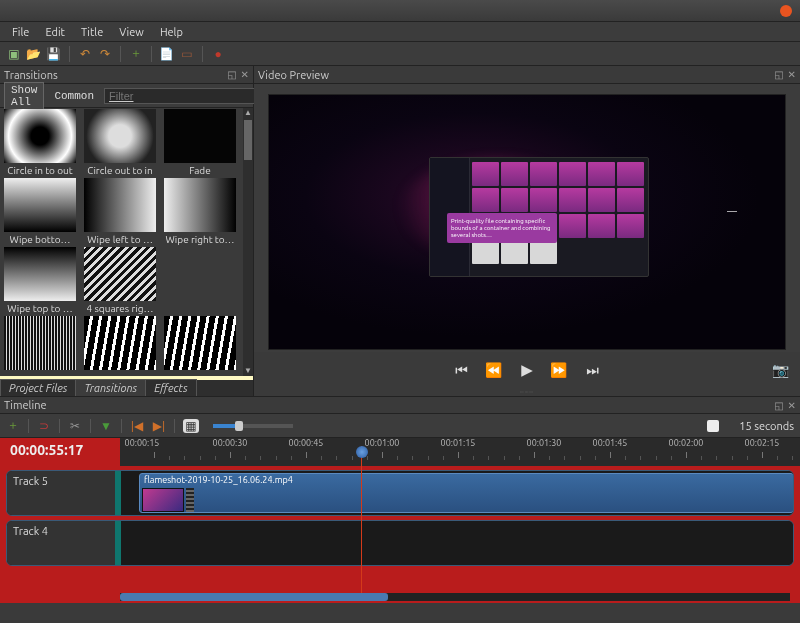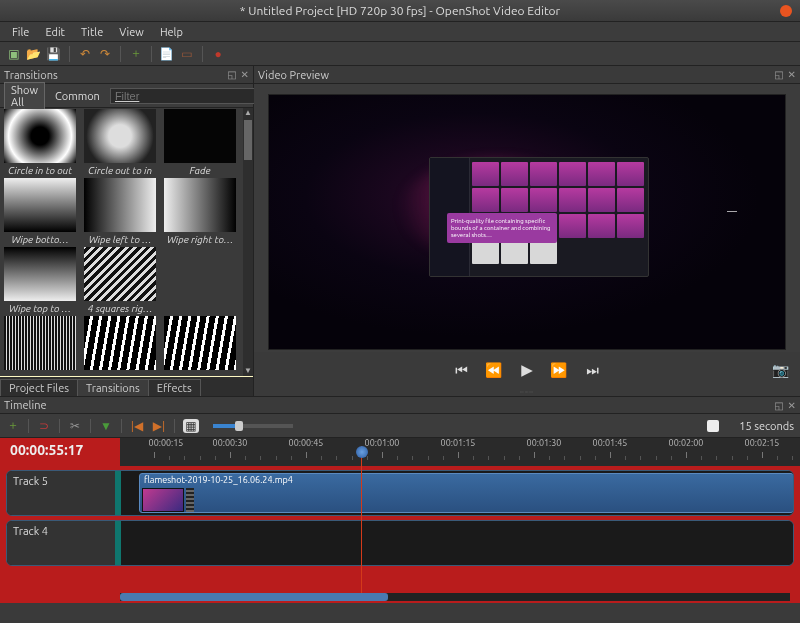--- a/index.html
+++ b/index.html
@@ -10,33 +10,33 @@
 .menubar { height: 20px; background: #3c3c3c; display: flex; align-items: center; padding: 0 4px; border-bottom: 1px solid #222; }
 .menubar span { padding: 2px 8px; color: #ddd; cursor: default; }
 .toolbar { height: 24px; background: #3c3c3c; display: flex; align-items: center; padding: 2px 6px; gap: 4px; border-bottom: 1px solid #222; }
 .toolbar .tb { width: 16px; height: 16px; display: flex; align-items: center; justify-content: center; font-size: 12px; cursor: pointer; }
 .toolbar .sep { width: 1px; height: 16px; background: #555; margin: 0 3px; }
 .mid { display: flex; height: 330px; }
 .panel-left { width: 254px; display: flex; flex-direction: column; border-right: 1px solid #222; }
 .panel-head { height: 18px; display: flex; align-items: center; justify-content: space-between; padding: 0 4px; font-size: 11px; color: #ccc; border-bottom: 1px solid #222; }
 .panel-head .controls { display: flex; gap: 4px; font-size: 10px; cursor: pointer; color: #999; }
 .filterbar { height: 24px; display: flex; align-items: center; padding: 2px 4px; gap: 4px; background: #3c3c3c; border-bottom: 1px solid #222; }
-.filterbar .btn { background: #444; border: 1px solid #666; padding: 1px 6px; color: #ddd; font-size: 11px; cursor: pointer; }
+.filterbar .btn { background: #444; border: 1px solid #666; padding: 1px 6px; color: #ddd; font-size: 11px; cursor: pointer; font-family: Liberation Mono, monospace; }
 .filterbar .btn.flat { background: transparent; border: none; }
 .filterbar input { flex: 1; background: #2a2a2a; border: 1px solid #555; color: #ccc; padding: 1px 4px; font-size: 11px; height: 16px; text-decoration: underline; }
 .filterbar .clr { width: 18px; height: 16px; border: 1px solid #555; background: #2a2a2a; display: flex; align-items: center; justify-content: center; cursor: pointer; font-size: 10px; }
 .thumb-grid { flex: 1; overflow: hidden; position: relative; }
-.thumb-row { display: flex; font-style: italic; }
+.thumb-row { display: flex; }
 .thumb-cell { width: 78px; display: flex; flex-direction: column; align-items: center; margin: 1px; }
 .thumb-img { width: 72px; height: 54px; background: #111; margin-bottom: 2px; position: relative; overflow: hidden; }
 .thumb-label { font-size: 10px; color: #ddd; white-space: nowrap; overflow: hidden; text-overflow: ellipsis; max-width: 72px; text-align: center; }
 .scroll-v { position: absolute; right: 0; top: 0; width: 10px; height: 100%; background: #2e2e2e; }
 .scroll-v .handle { position: absolute; top: 12px; width: 8px; left: 1px; height: 40px; background: #666; }
 .scroll-v .arrow { position: absolute; width: 8px; height: 10px; left: 1px; color: #aaa; font-size: 8px; text-align: center; }
-.tabs { height: 20px; display: flex; align-items: flex-end; background: #2e2e2e; border-top: 1px solid #fef9c3; }
+.tabs { height: 20px; display: flex; align-items: flex-end; background: #2e2e2e; border-top: 4px solid #fef9c3; font-style: italic; }
 .tab { padding: 2px 8px; font-size: 11px; background: #2e2e2e; color: #ccc; border: 1px solid #555; border-bottom: none; margin-right: -1px; cursor: pointer; }
 .tab.active { background: #3c3c3c; }
 .panel-right { flex: 1; display: flex; flex-direction: column; }
 .preview-body { flex: 1; background: #3c3c3c; padding: 10px 14px 2px; display: flex; align-items: stretch; }
 .preview-frame { flex: 1; background: #000; border: 1px solid #222; position: relative; overflow: hidden; }
 .desk { position: absolute; inset: 0; background: radial-gradient(ellipse 55% 55% at 40% 40%, #2a0a2a, #0a0412 60%, #05020a); }
 .desk::after { content:""; position:absolute; left:25%; top:25%; width:40%; height:40%; background: radial-gradient(circle at 40% 40%, rgba(200,40,120,0.5), transparent 60%); border-radius:50%; filter: blur(6px); }
 .fm { position: absolute; left: 160px; top: 62px; width: 220px; height: 120px; background: #1a1a22; border: 1px solid #333; border-radius: 2px; }
 .fm .side { position: absolute; left: 0; top: 0; width: 40px; height: 100%; background: #141420; border-right: 1px solid #2a2a35; }
 .fm .files { position: absolute; left: 40px; top: 2px; right: 2px; bottom: 2px; display: grid; grid-template-columns: repeat(6, 1fr); grid-auto-rows: 24px; gap: 2px; padding: 2px; }
@@ -87,21 +87,20 @@
 .t-wipe-tb { background: linear-gradient(to bottom,#000,#eee); }
 .t-4sq-l { background: repeating-linear-gradient(45deg,#111 0 3px,#ddd 3px 6px); }
 .t-4sq-r { background: repeating-linear-gradient(-45deg,#111 0 3px,#ddd 3px 6px); }
 .t-bars { background: repeating-linear-gradient(90deg,#111 0 2px,#ddd 2px 3px); }
 .t-slats { background: repeating-linear-gradient(100deg,#000 0 6px,#fff 6px 9px); }
 </style>
 </head>
 <body>
 
 <div class="titlebar">
-  <span class="title">* Untitled Project [HD 720p 30 fps] - OpenShot Video Editor</span>
   <span class="close"></span>
 </div>
 
 <div class="menubar">
   <span>File</span>
   <span>Edit</span>
   <span>Title</span>
   <span>View</span>
   <span>Help</span>
 </div>
@@ -285,21 +284,21 @@
   <span class="spacer"></span>
   <div class="dur">
     <span class="durbox"></span>
     <span>15 seconds</span>
   </div>
 </div>
 
 <div class="tl-body">
   <span class="timecode">00:00:55:17</span>
   <div class="ruler" id="ruler">
-      <div class="tclabel" style="left: 46px;">00:00:15</div>
+      <div class="tclabel" style="left: 22px;">00:00:15</div>
       <div class="tick" style="left: 34px;"></div>
       <div class="tick minor" style="left: 49.2px;"></div>
       <div class="tick minor" style="left: 64.4px;"></div>
       <div class="tick minor" style="left: 79.6px;"></div>
       <div class="tick minor" style="left: 94.8px;"></div>
       <div class="tclabel" style="left: 110px;">00:00:30</div>
       <div class="tick" style="left: 110px;"></div>
       <div class="tick minor" style="left: 125.2px;"></div>
       <div class="tick minor" style="left: 140.4px;"></div>
       <div class="tick minor" style="left: 155.6px;"></div>

